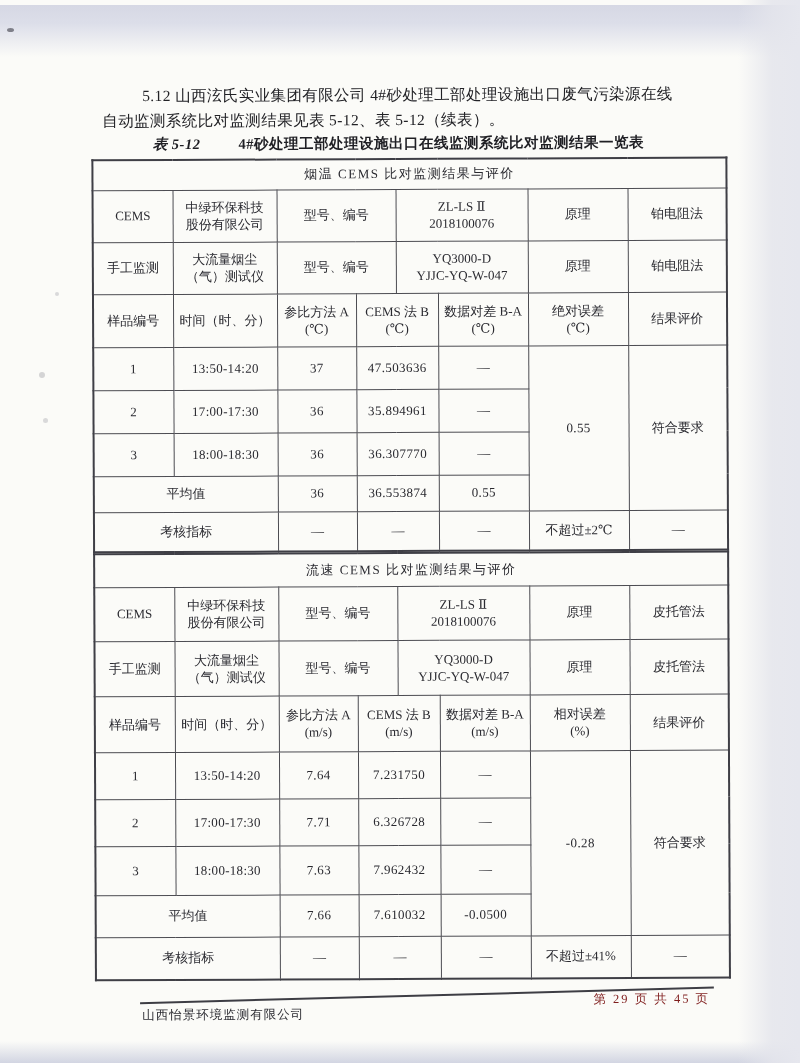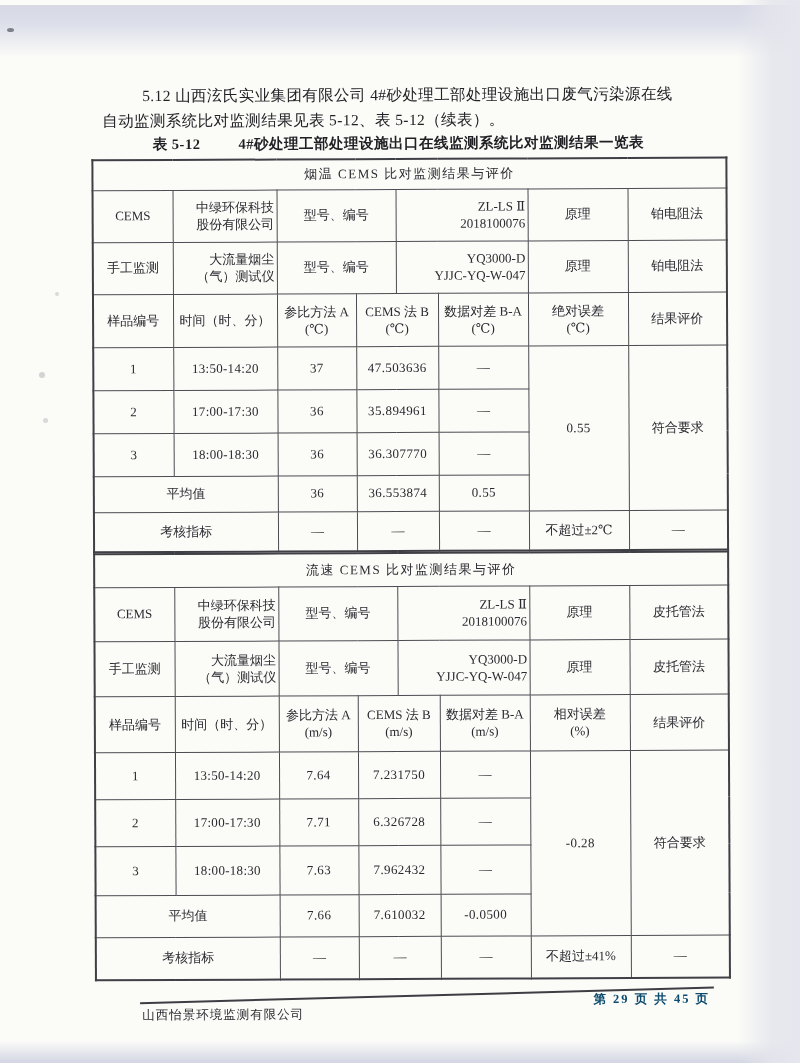--- a/index.html
+++ b/index.html
@@ -22,39 +22,39 @@
   .sp3{left:43px;top:418px;width:5px;height:5px;background:rgba(140,140,150,.3);}
   .sp4{left:55px;top:292px;width:4px;height:4px;background:rgba(140,140,150,.3);}
   
   .content{position:absolute;left:0;top:0;width:800px;height:1063px;
     transform:rotate(-0.25deg);transform-origin:400px 530px;}
   .intro{position:absolute;left:104px;top:82px;width:610px;
     font-size:15.5px;line-height:25px;letter-spacing:.4px;color:#222226;}
   .intro-indent{padding-left:40px;}
   .caption{position:absolute;left:0;top:134px;width:800px;text-align:center;
     font-weight:bold;font-size:14.5px;color:#1f1f24;letter-spacing:.5px;}
-  .caption .cap-label{margin-right:38px;}
+  .caption .cap-label{margin-right:38px;font-style:italic;}
   
   table.t{position:absolute;left:93px;width:634px;border-collapse:collapse;
     table-layout:fixed;}
   table.t td{border:1.5px solid #4c4c52;text-align:center;vertical-align:middle;
     font-size:13px;padding:0 2px;color:#2a2a30;overflow:hidden;}
   table.t{border:2px solid #3f3f46;}
   td.sec-title{font-size:14px;letter-spacing:1.5px;color:#212126;}
   .r-head td{font-size:12.5px;line-height:17px;}
-  .two-line{line-height:17px;text-align:right;}
+  .two-line{line-height:17px;}
   td.time-cell{font-weight:normal;letter-spacing:.3px;}
   td.num{letter-spacing:.4px;}
   
   .footer-rule{position:absolute;left:138px;top:1001px;width:574px;height:2px;
     background:#3d3d44;transform:rotate(-1.3deg);transform-origin:left center;}
   .footer-company{position:absolute;left:140px;top:1006px;font-size:12.5px;
     letter-spacing:1px;color:#2c2c32;}
   .footer-page{position:absolute;right:92px;top:992px;font-size:12.5px;
-    font-weight:bold;letter-spacing:2px;color:#0c4a6e;}
+    font-weight:normal;letter-spacing:2px;color:#7f1d1d;}
 </style>
 </head>
 <body>
 
 <div class="band-top"></div>
 <div class="band-bottom"></div>
 <div class="strip-right"></div>
 <div class="speck sp1"></div>
 <div class="speck sp2"></div>
 <div class="speck sp3"></div>

